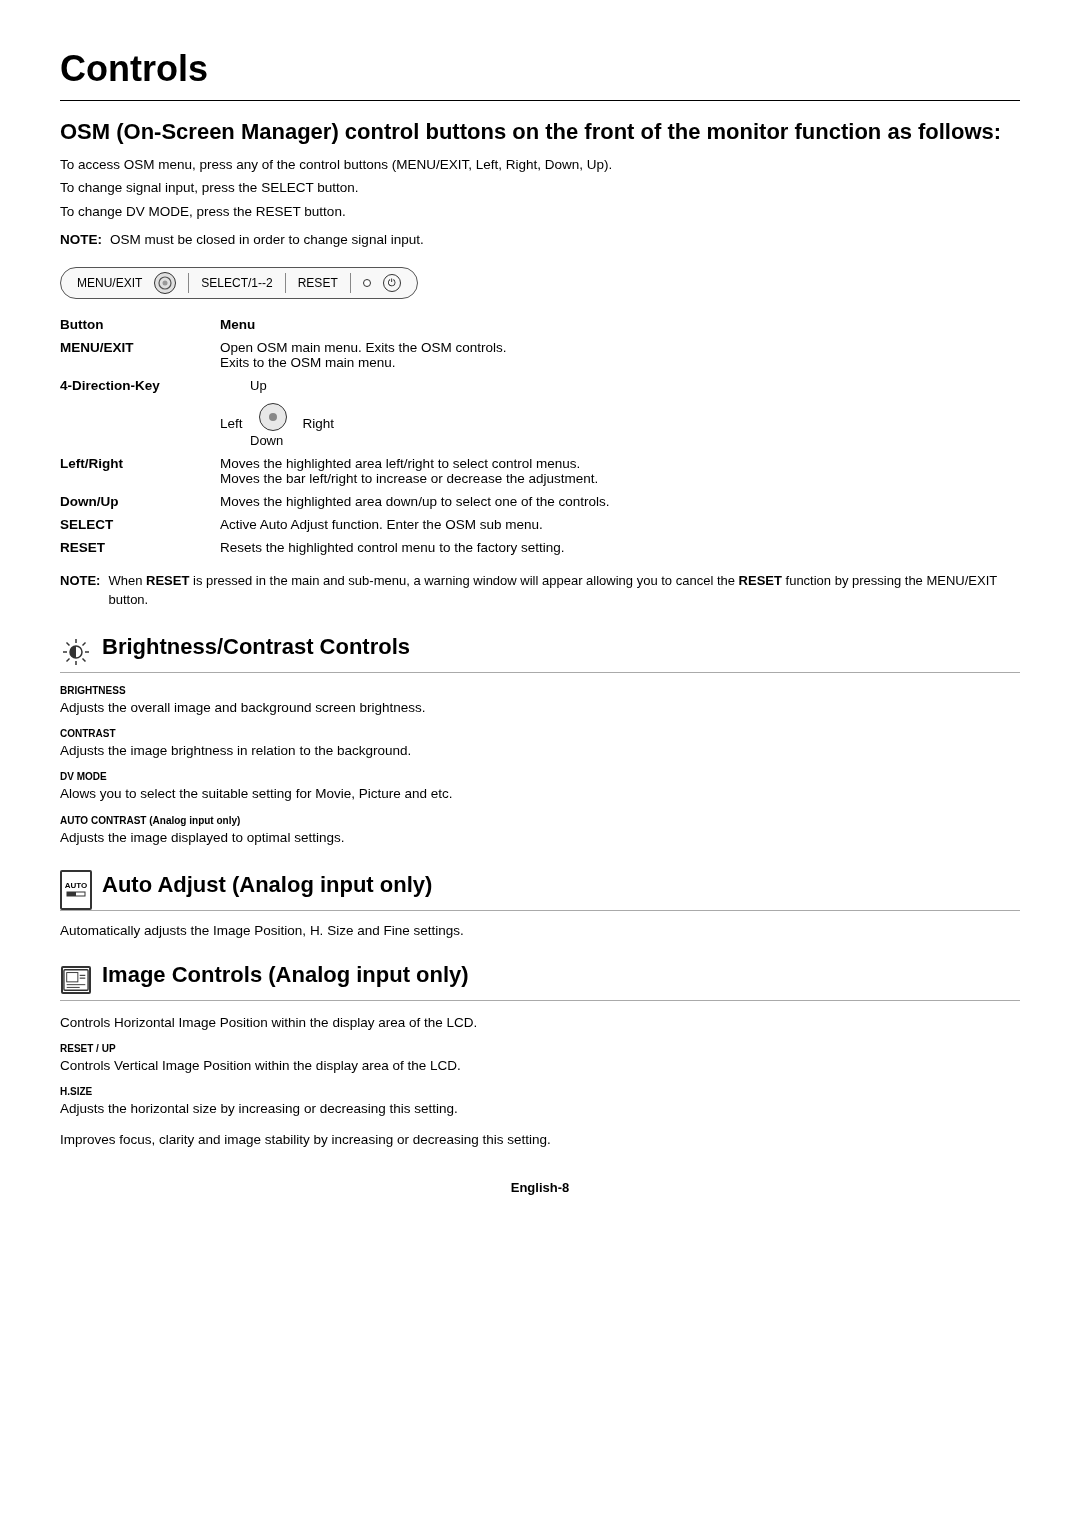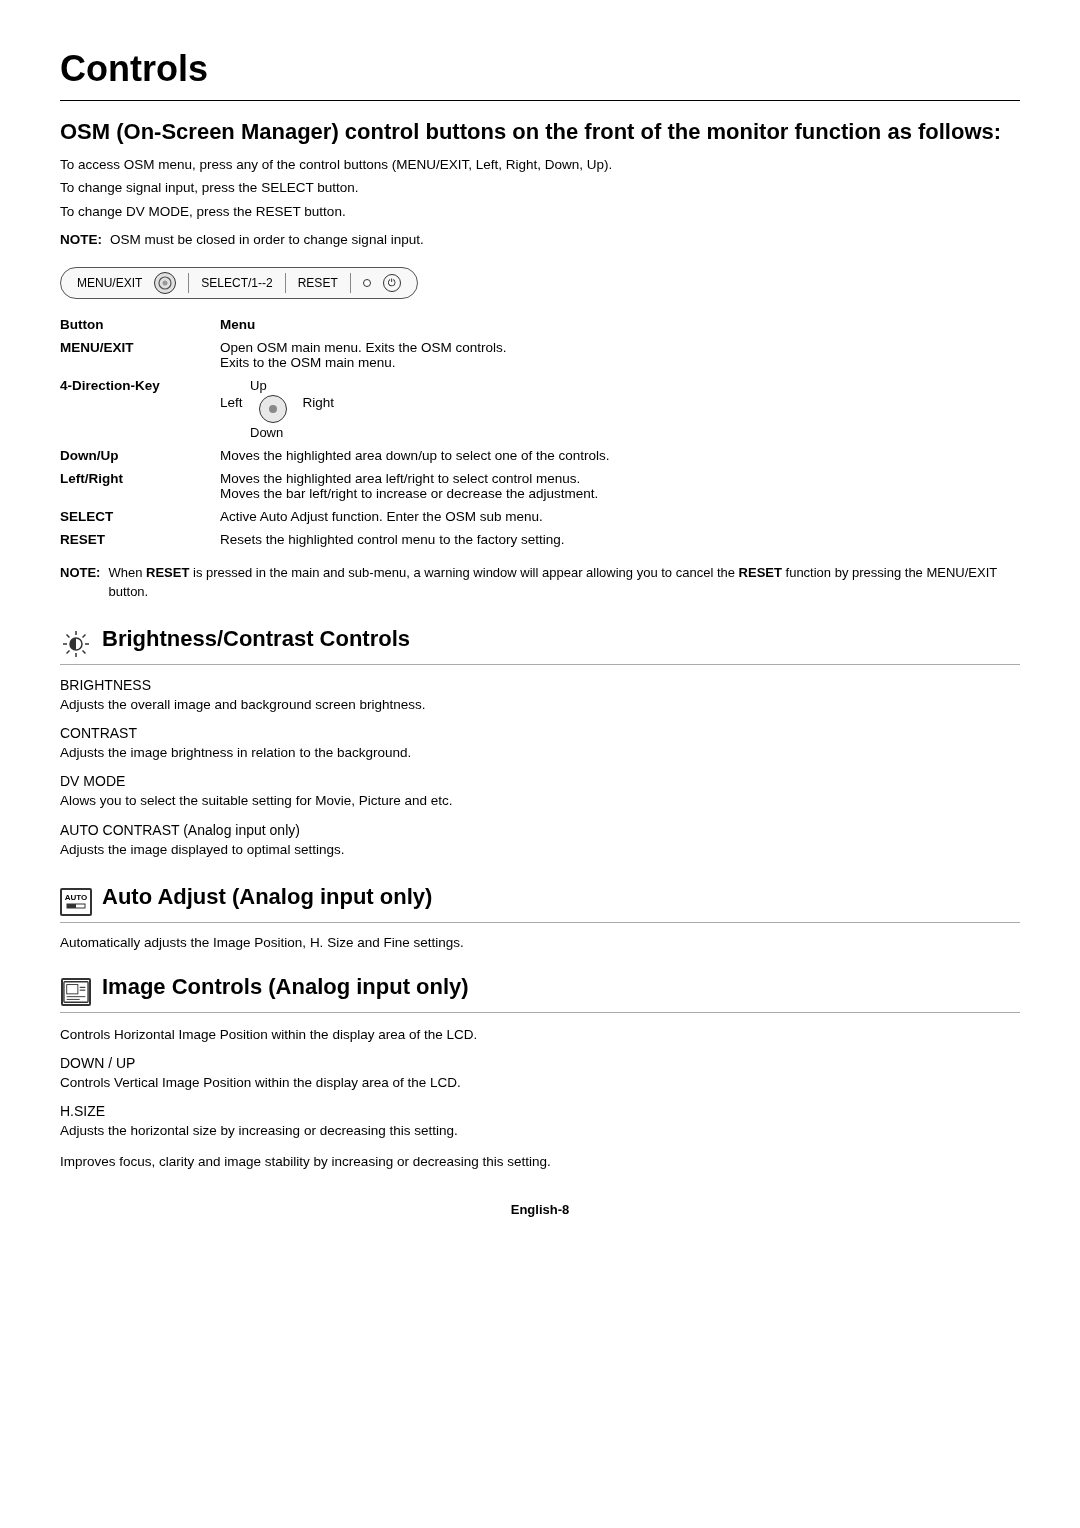--- a/index.html
+++ b/index.html
@@ -119,22 +119,23 @@
       width: 160px;
     }
     .controls-table .direction-cell {
       display: flex;
       flex-direction: column;
       align-items: flex-start;
       gap: 2px;
     }
     .direction-row {
       display: flex;
-      align-items: flex-start;
+      align-items: flex-end;
       gap: 16px;
+      margin-top: 8px;
     }
     .dir-circle {
       width: 28px;
       height: 28px;
       border-radius: 50%;
       border: 1.5px solid #333;
       background: #e8e8e8;
       display: inline-flex;
       align-items: center;
       justify-content: center;
@@ -186,40 +187,40 @@
       border-top: 1px solid #aaa;
       margin: 0 0 12px 0;
     }
 
     
     .sub-section {
       margin-left: 0;
       margin-bottom: 10px;
     }
     .sub-section h3 {
-      font-size: 14px;
-      font-weight: normal;
+      font-size: 10px;
+      font-weight: bold;
       margin-bottom: 2px;
     }
     .sub-section p {
       font-size: 13.5px;
       line-height: 1.5;
     }
 
     .page-footer {
       text-align: center;
       font-weight: bold;
       font-size: 13px;
       margin-top: 30px;
     }
 
     
     .auto-icon {
       width: 32px;
-      height: 28px;
+      height: 40px;
       border: 2px solid #333;
       border-radius: 2px;
       display: flex;
       align-items: center;
       justify-content: center;
       font-size: 8px;
       font-weight: bold;
       flex-direction: column;
       line-height: 1;
     }
@@ -310,30 +311,30 @@
             <span>Left</span>
             <div class="dir-circle"></div>
             <span>Right</span>
           </div>
           <div style="padding-left:30px; font-size:13px;">Down</div>
         </div>
       </td>
     </tr>
 
     <tr>
-      <td>Down/Up</td>
-      <td>Moves the highlighted area down/up to select one of the controls.</td>
-    </tr>
-
-    <tr>
       <td>Left/Right</td>
       <td>
         Moves the highlighted area left/right to select control menus.<br>
         Moves the bar left/right to increase or decrease the adjustment.
       </td>
+    </tr>
+
+    <tr>
+      <td>Down/Up</td>
+      <td>Moves the highlighted area down/up to select one of the controls.</td>
     </tr>
 
     <tr>
       <td>SELECT</td>
       <td>Active Auto Adjust function. Enter the OSM sub menu.</td>
     </tr>
 
     <tr>
       <td>RESET</td>
       <td>Resets the highlighted control menu to the factory setting.</td>
@@ -424,21 +425,21 @@
   </div>
   <h2 class="section-h2">Image Controls (Analog input only)</h2>
 </div>
 <hr class="section-divider">
 
 <div class="sub-section">
   <p>Controls Horizontal Image Position within the display area of the LCD.</p>
 </div>
 
 <div class="sub-section">
-  <h3>DOWN / UP</h3>
+  <h3>RESET / UP</h3>
   <p>Controls Vertical Image Position within the display area of the LCD.</p>
 </div>
 
 <div class="sub-section">
   <h3>H.SIZE</h3>
   <p>Adjusts the horizontal size by increasing or decreasing this setting.</p>
 </div>
 
 <div class="sub-section">
   <p>Improves focus, clarity and image stability by increasing or decreasing this setting.</p>

